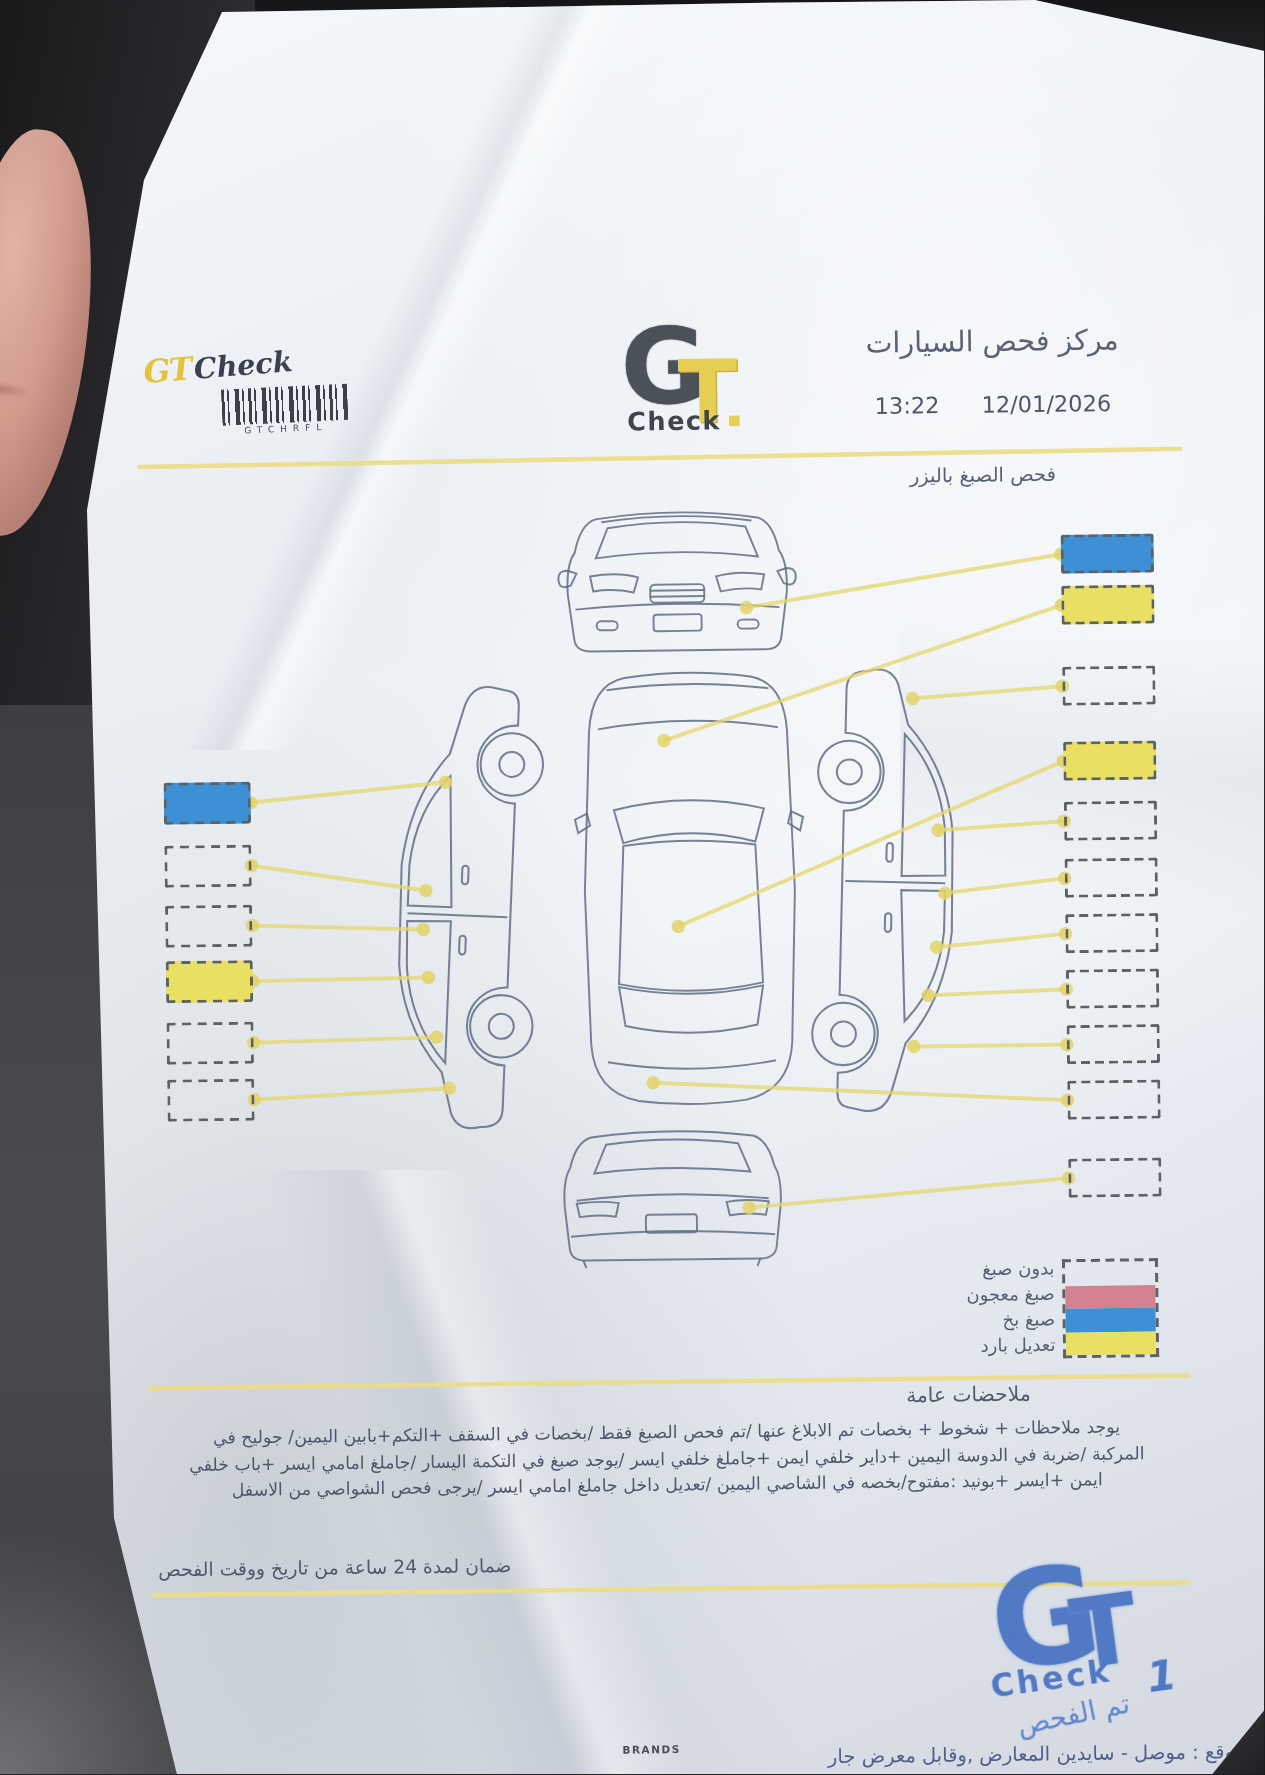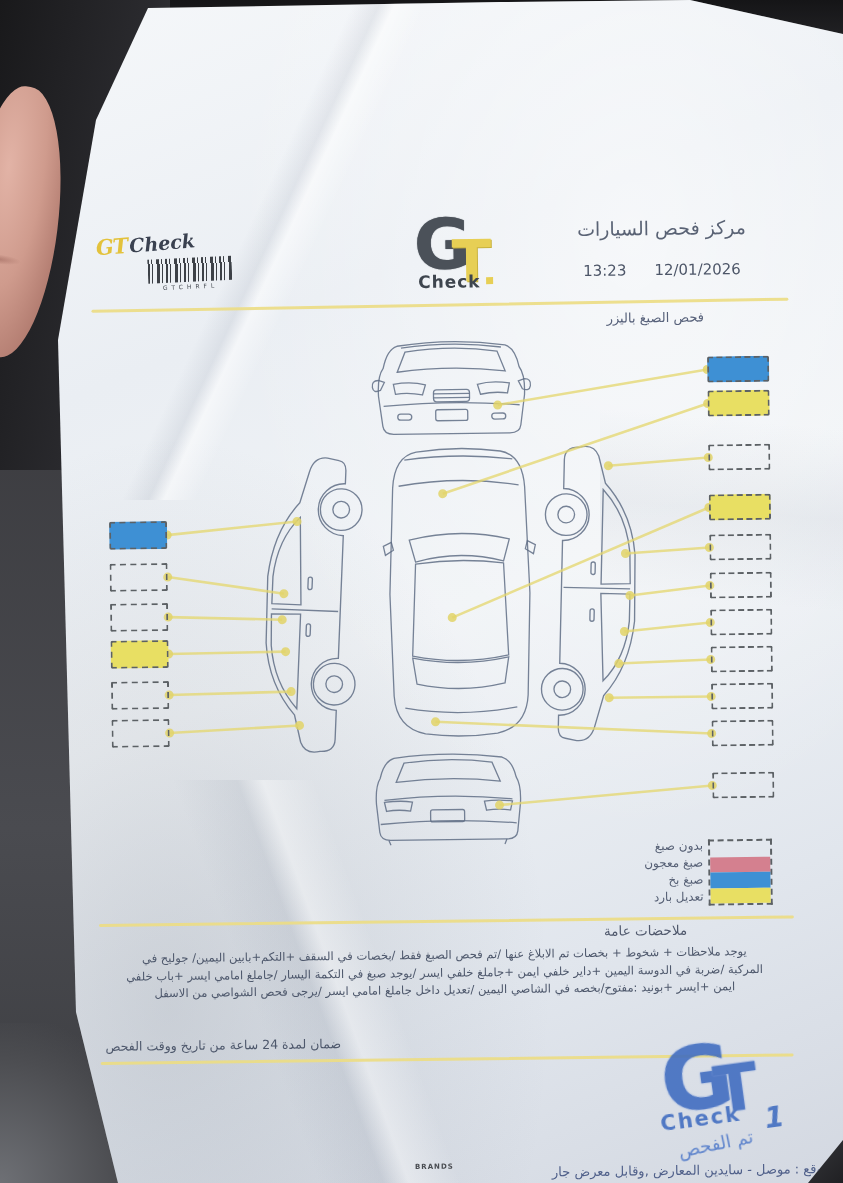--- a/index.html
+++ b/index.html
@@ -121,21 +121,21 @@
       </div>
       <div class="abs gt-logo">
         <span class="g">G</span>
         <span class="t">T</span>
         <span class="ck">Check</span>
         <span class="dot"></span>
       </div>
       <div class="abs header-right">
         <div class="header-title">مركز فحص السيارات</div>
         <div class="header-datetime">
-          <span>13:23</span>
+          <span>13:22</span>
           <span>12/01/2026</span>
         </div>
       </div>
 
       <div class="rule r1"></div>
       <div class="abs section-label">فحص الصبغ باليزر</div>
 
       <svg class="car" style="left:378px; top:334px;" width="152" height="108" viewBox="0 0 152 108">
         <path d="M22 12 Q76 4 130 12 Q140 15 144 34 Q150 42 149 62 L145 92 Q144 100 134 100 L18 100 Q8 100 7 92 L3 62 Q2 42 8 34 Q12 15 22 12 Z"></path>
         <path d="M26 14 Q76 7 126 14"></path>

